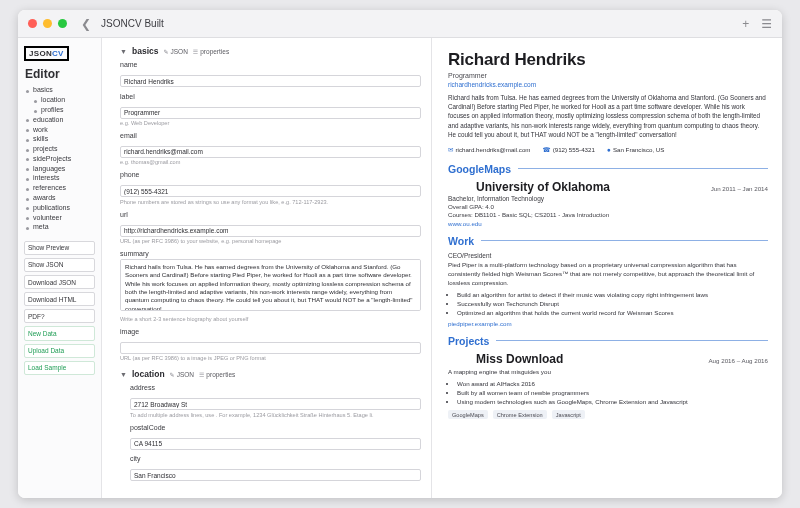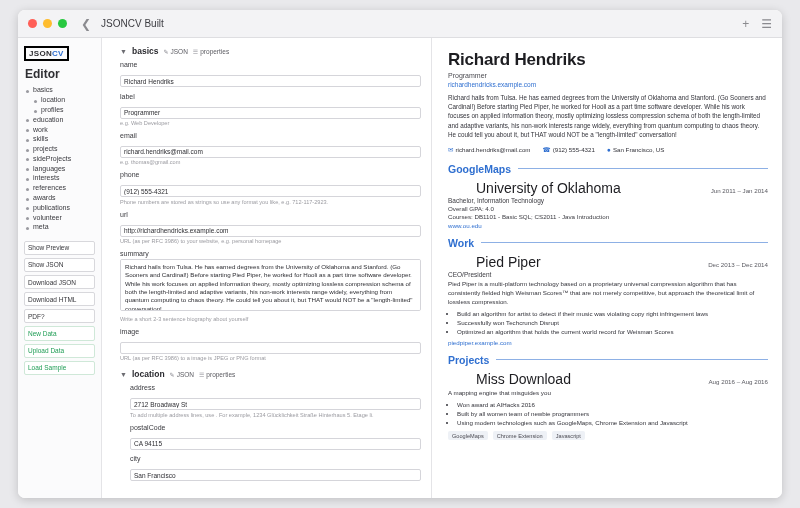--- a/index.html
+++ b/index.html
@@ -240,21 +240,21 @@
     height: 1px;
     background: #2f6fd0;
     opacity: .55;
   }
   .entry { margin-bottom: 7px; }
   .entry-top {
     display: flex;
     justify-content: space-between;
     align-items: baseline;
   }
-  .entry-title { font-size: 14px; font-weight: normal; color: #1d1d21; padding-left: 28px; }
+  .entry-title { font-size: 12px; font-weight: bold; color: #1d1d21; padding-left: 28px; }
   .entry-date { font-size: 6.2px; color: #5a5a61; }
   .entry-sub { font-size: 6.5px; color: #3a3a40; margin-top: 1px; }
   .entry-line { font-size: 6.2px; color: #3a3a40; margin-top: 1px; }
   .entry-desc { font-size: 6.2px; color: #33333a; line-height: 1.45; margin-top: 2px; }
   .entry-link { font-size: 6.2px; color: #2f6fd0; margin-top: 2px; }
   ul.bullets { margin: 2px 0 0 0; padding-left: 9px; }
   ul.bullets li { font-size: 6.2px; color: #33333a; line-height: 1.5; }
   .tags { display: flex; gap: 5px; margin-top: 4px; }
   .tag {
     font-size: 5.6px;
@@ -435,24 +435,20 @@
         <div class="entry-line">Overall GPA: 4.0</div>
         <div class="entry-line">Courses: DB1101 - Basic SQL; CS2011 - Java Introduction</div>
         <div class="entry-link">www.ou.edu</div>
       </div>
 
       <div class="cv-sec">
         <h3>Work</h3>
         <span class="rule"></span>
       </div>
       <div class="entry">
-        <div class="entry-top">
-          <span class="entry-title">Pied Piper</span>
-          <span class="entry-date">Dec 2013 – Dec 2014</span>
-        </div>
         <div class="entry-sub">CEO/President</div>
         <div class="entry-desc">Pied Piper is a multi-platform technology based on a proprietary universal compression algorithm that has consistently fielded high Weisman Scores™ that are not merely competitive, but approach the theoretical limit of lossless compression.</div>
         <ul class="bullets">
           <li>Build an algorithm for artist to detect if their music was violating copy right infringement laws</li>
           <li>Successfully won Techcrunch Disrupt</li>
           <li>Optimized an algorithm that holds the current world record for Weisman Scores</li>
         </ul>
         <div class="entry-link">piedpiper.example.com</div>
       </div>
 

